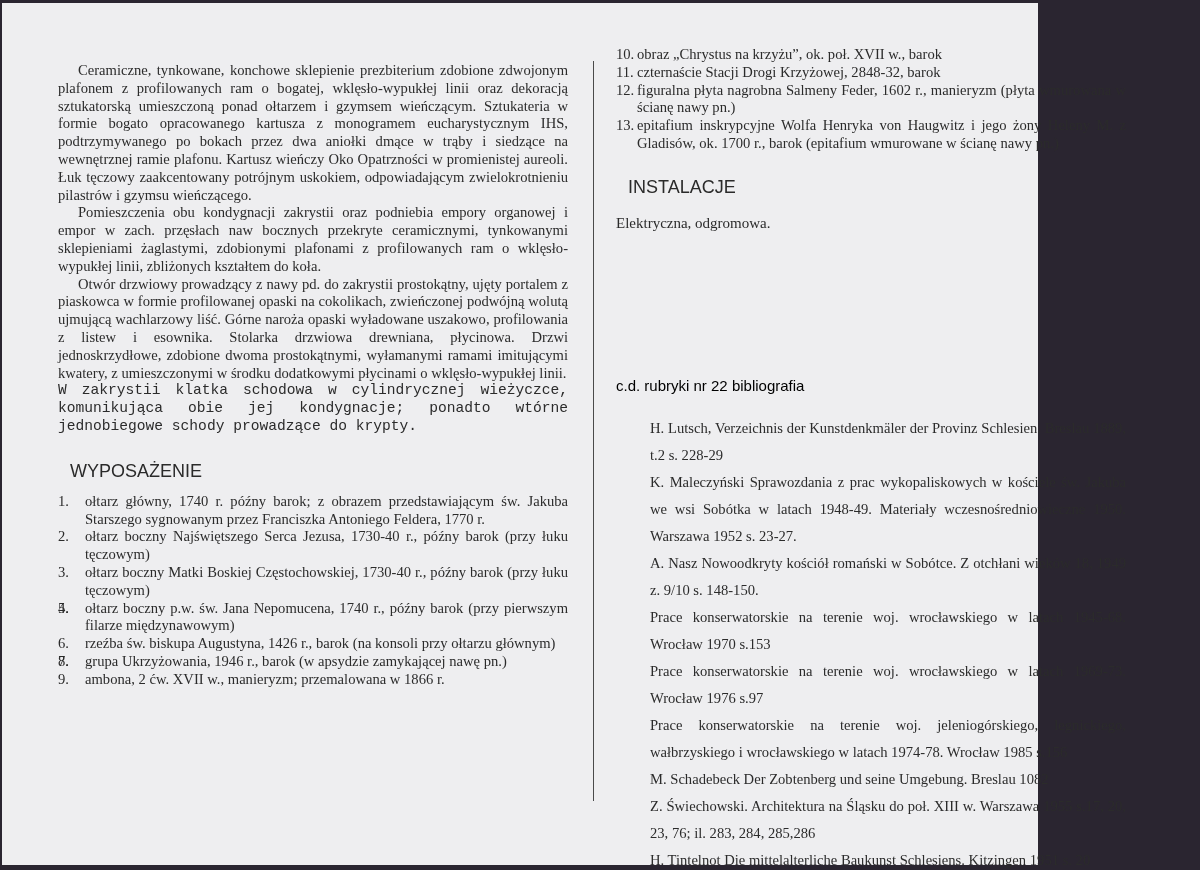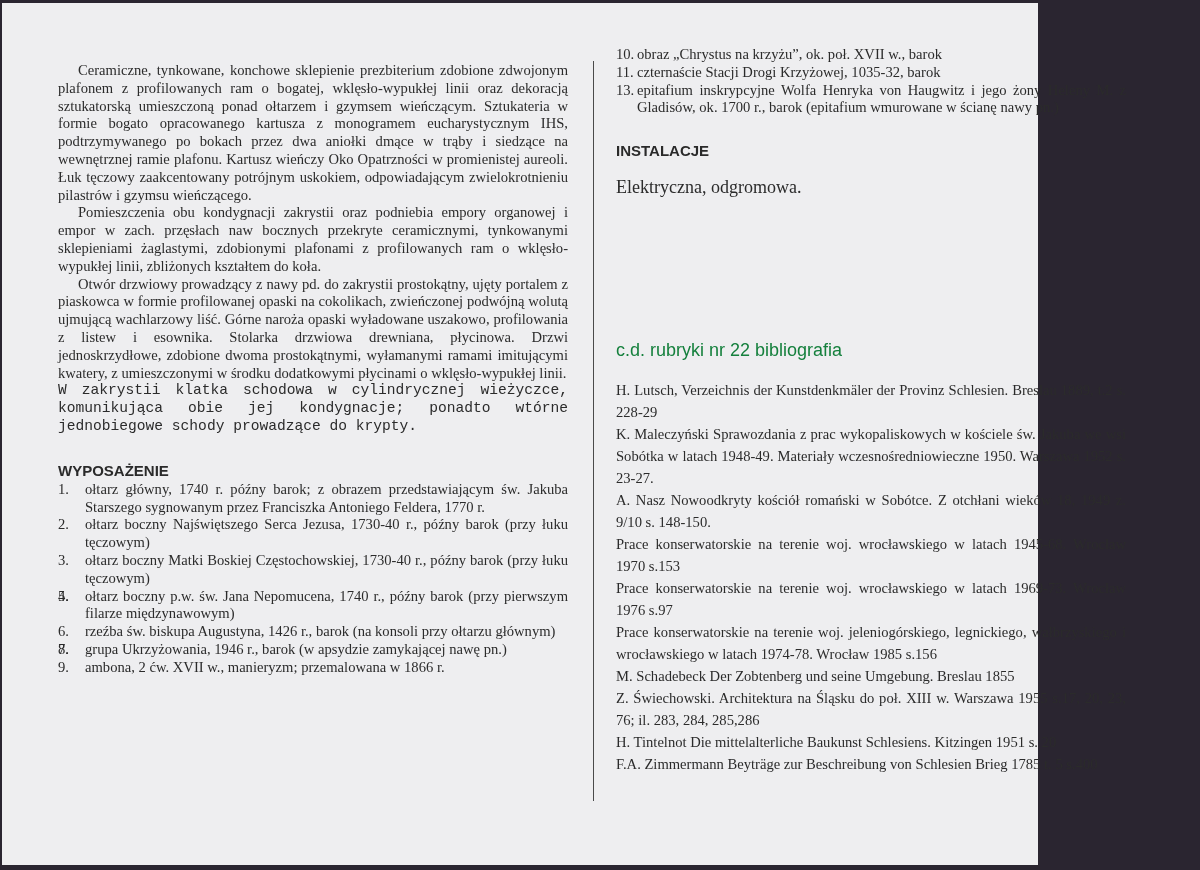--- a/index.html
+++ b/index.html
@@ -19,37 +19,37 @@
     }
     .col-left { position: absolute; left: 56px; top: 59px; width: 510px; }
     .col-right { position: absolute; left: 614px; top: 43px; width: 510px; }
     p.para {
       margin: 0; font-size: 14.6px; line-height: 17.8px;
       text-align: justify; text-indent: 20px;
     }
     p.para.noindent { text-indent: 0; font-family: Liberation Mono, monospace; }
     h2.section {
       font-family: "Liberation Sans", "DejaVu Sans", sans-serif;
-      font-weight: bold; font-size: 15px; margin: 0; line-height: 20px;
+      font-weight: normal; font-size: 18px; margin: 12px; line-height: 20px;
       color: #2a2a2a;
     }
     h3.subsection {
       font-family: "Liberation Sans", "DejaVu Sans", sans-serif;
-      font-weight: normal; font-size: 18px; margin: 0; line-height: 18px;
-      color: #15803d;
+      font-weight: normal; font-size: 15px; margin: 0; line-height: 18px;
+      color: #000000;
     }
     ol.equip { list-style: none; margin: 0; padding: 0; }
     ol.equip li {
       position: relative; font-size: 14.6px; line-height: 17.8px;
       text-align: justify; padding-left: 27px;
     }
     ol.equip li .num { position: absolute; left: 0; top: 0; }
     ol.equip2 li { padding-left: 21px; }
-    .biblio div { font-size: 14.6px; line-height: 22px; text-align: justify; }
-    .plain { font-size: 18px; line-height: 17.8px; margin: 0; }
+    .biblio div { font-size: 14.6px; line-height: 27px; text-align: justify; margin-left: 34px; }
+    .plain { font-size: 15px; line-height: 17.8px; margin: 0; }
   </style>
 </head>
 <body>
 
 <div class="page">
 
   <div class="divider"></div>
 
   <div class="col-left">
     <p class="para">Ceramiczne, tynkowane, konchowe sklepienie prezbiterium zdobione zdwojonym plafonem z profilowanych ram o bogatej, wklęsło-wypukłej linii oraz dekoracją sztukatorską umieszczoną ponad ołtarzem i gzymsem wieńczącym. Sztukateria w formie bogato opracowanego kartusza z monogramem eucharystycznym IHS, podtrzymywanego po bokach przez dwa aniołki dmące w trąby i siedzące na wewnętrznej ramie plafonu. Kartusz wieńczy Oko Opatrzności w promienistej aureoli. Łuk tęczowy zaakcentowany potrójnym uskokiem, odpowiadającym zwielokrotnieniu pilastrów i gzymsu wieńczącego.</p>
@@ -67,35 +67,36 @@
       <li><span class="num">6.</span><span>rzeźba św. biskupa Augustyna, 1426 r., barok (na konsoli przy ołtarzu głównym)</span></li>
       <li><span class="num">7.</span></li>
       <li><span class="num">8.</span><span>grupa Ukrzyżowania, 1946 r., barok (w apsydzie zamykającej nawę pn.)</span></li>
       <li><span class="num">9.</span><span>ambona, 2 ćw. XVII w., manieryzm; przemalowana w 1866 r.</span></li>
     </ol>
   </div>
 
   <div class="col-right">
     <ol class="equip equip2">
       <li><span class="num">10.</span><span>obraz „Chrystus na krzyżu”, ok. poł. XVII w., barok</span></li>
-      <li><span class="num">11.</span><span>czternaście Stacji Drogi Krzyżowej, 1035-32, barok</span></li>
+      <li><span class="num">11.</span><span>czternaście Stacji Drogi Krzyżowej, 2848-32, barok</span></li>
+      <li><span class="num">12.</span><span>figuralna płyta nagrobna Salmeny Feder, 1602 r., manieryzm (płyta wmurowana w ścianę nawy pn.)</span></li>
       <li><span class="num">13.</span><span>epitafium inskrypcyjne Wolfa Henryka von Haugwitz i jego żony Heleny M. z Gladisów, ok. 1700 r., barok (epitafium wmurowane w ścianę nawy pn.)</span></li>
     </ol>
 
     <h2 class="section" style="margin-top:24px;">INSTALACJE</h2>
     <p class="plain" style="margin-top:18px;">Elektryczna, odgromowa.</p>
 
     <h3 class="subsection" style="margin-top:144px;">c.d. rubryki nr 22 bibliografia</h3>
     <div class="biblio" style="margin-top:20px;">
       <div>H. Lutsch, Verzeichnis der Kunstdenkmäler der Provinz Schlesien. Breslau 1889, t.2 s. 228-29</div>
       <div>K. Maleczyński Sprawozdania z prac wykopaliskowych w kościele św. Jakuba we wsi Sobótka w latach 1948-49. Materiały wczesnośredniowieczne 1950. Warszawa 1952 s. 23-27.</div>
       <div>A. Nasz Nowoodkryty kościół romański w Sobótce. Z otchłani wieków 18, 1949 z. 9/10 s. 148-150.</div>
       <div>Prace konserwatorskie na terenie woj. wrocławskiego w latach 1945-68. Wrocław 1970 s.153</div>
       <div>Prace konserwatorskie na terenie woj. wrocławskiego w latach 1969-73. Wrocław 1976 s.97</div>
       <div>Prace konserwatorskie na terenie woj. jeleniogórskiego, legnickiego, wałbrzyskiego i wrocławskiego w latach 1974-78. Wrocław 1985 s.156</div>
-      <div>M. Schadebeck Der Zobtenberg und seine Umgebung. Breslau 1855</div>
+      <div>M. Schadebeck Der Zobtenberg und seine Umgebung. Breslau 1082</div>
       <div>Z. Świechowski. Architektura na Śląsku do poł. XIII w. Warszawa 1955 s.17, 20, 23, 76; il. 283, 284, 285,286</div>
       <div>H. Tintelnot Die mittelalterliche Baukunst Schlesiens. Kitzingen 1951 s. 20</div>
       <div>F.A. Zimmermann Beyträge zur Beschreibung von Schlesien Brieg 1785 t. 5 s.400</div>
     </div>
   </div>
 
 </div>
 
 </body></html>

